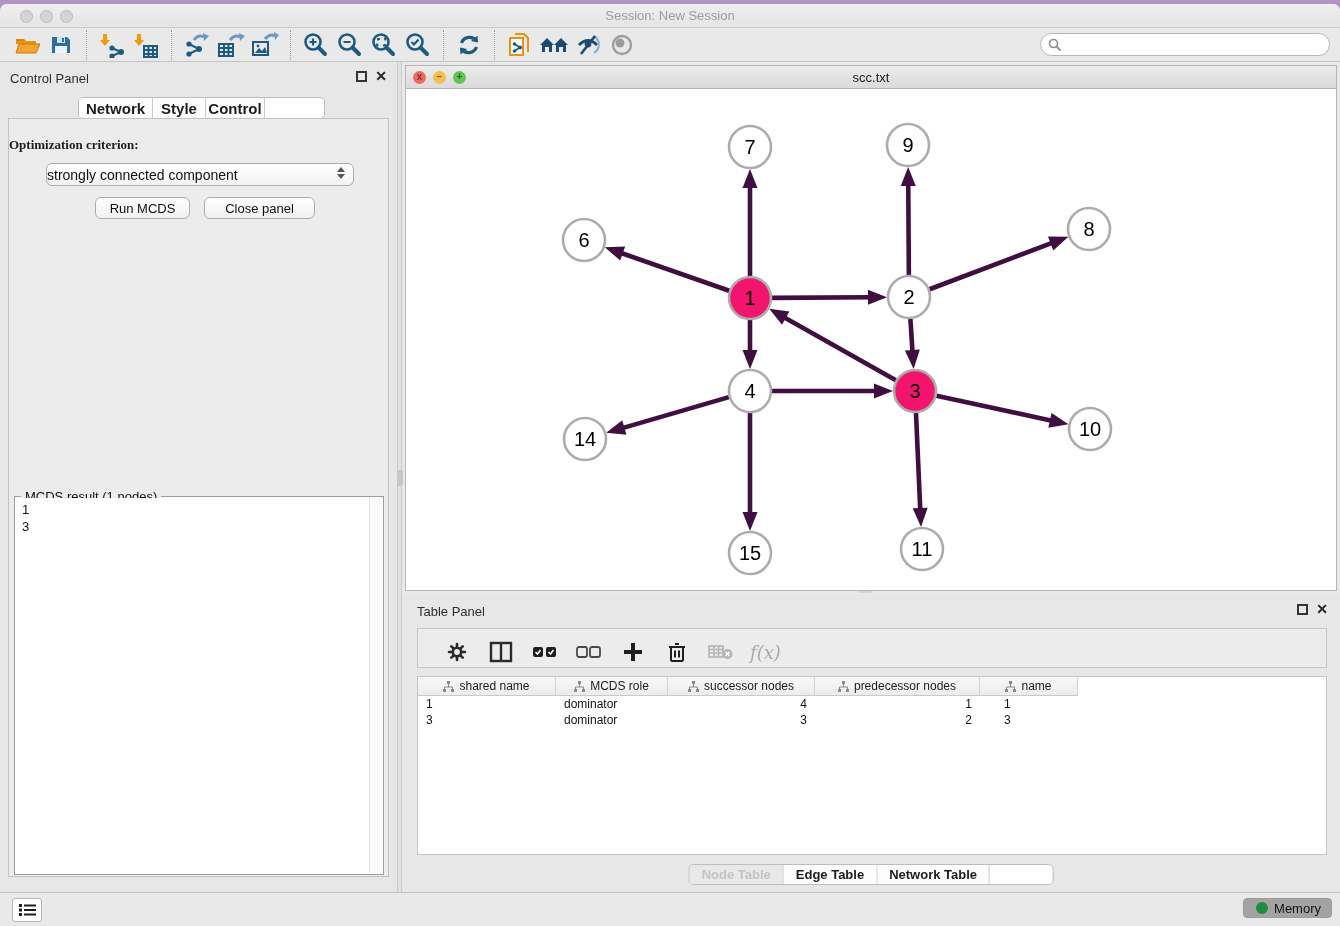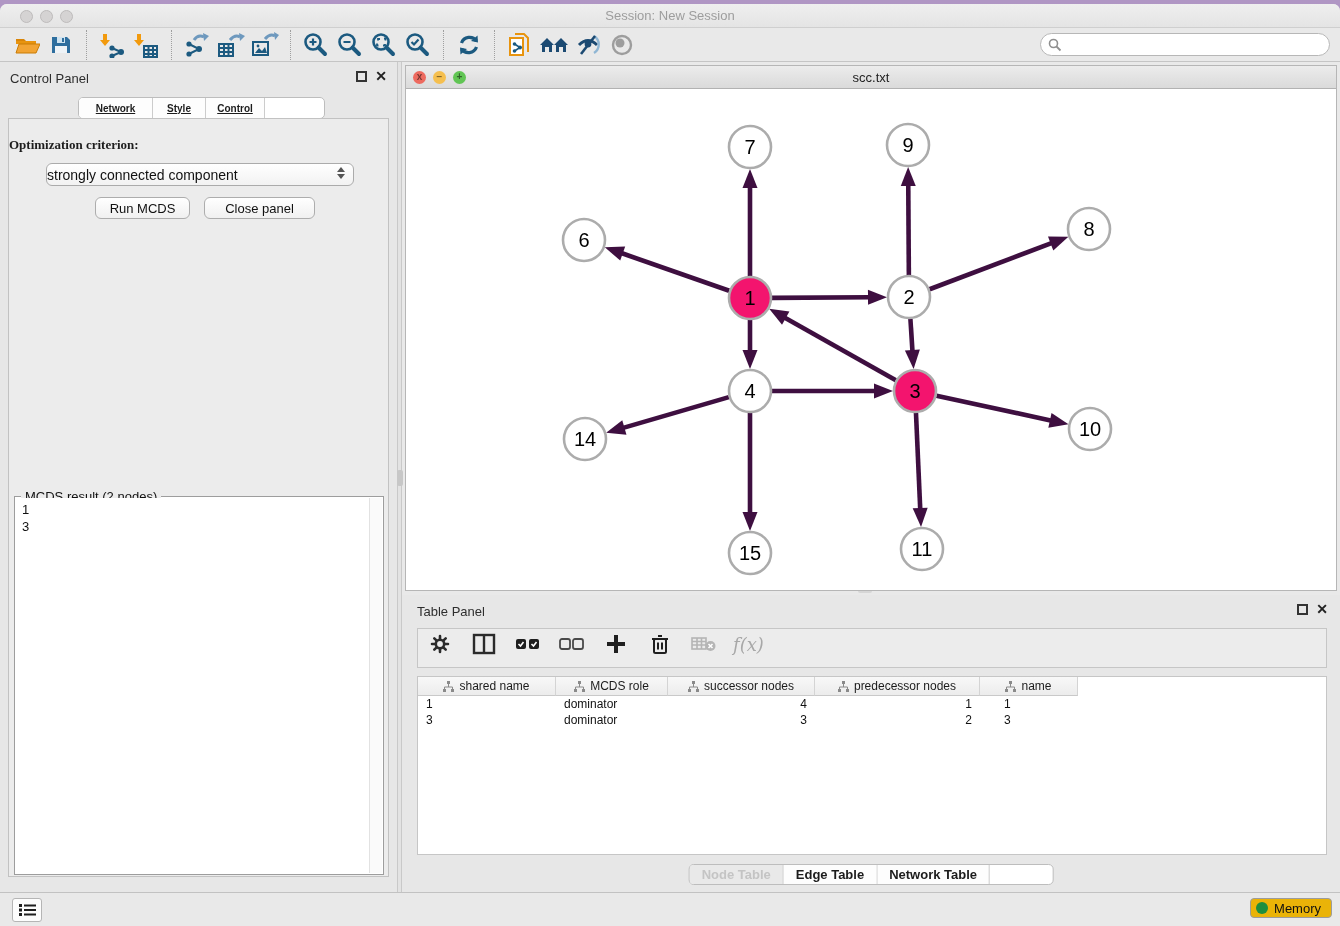--- a/index.html
+++ b/index.html
@@ -21,21 +21,21 @@
   .search-wrap input { width:100%; height:100%; border:1px solid #b7b7b7; border-radius:12px; background:#fff; padding-left:26px; font-size:13px; outline:none; }
   .search-wrap svg { position:absolute; left:8px; top:5px; }
 
   
   .control-panel { position:absolute; top:58px; left:0; width:397px; height:830px; background:#e7e7e7; }
   .panel-head { position:absolute; top:0; left:0; right:0; height:30px; }
   .panel-head .ph-title { position:absolute; left:10px; top:9px; font-size:13px; color:#2e2e2e; }
   .ph-float { position:absolute; top:9px; width:11px; height:11px; border:2px solid #333; background:transparent; }
   .ph-close { position:absolute; top:7px; font-size:14px; font-weight:bold; color:#222; line-height:14px; }
   .cp-tabs { position:absolute; top:35px; left:78px; height:22px; display:flex; border:1px solid #bdbdbd; border-radius:5px; overflow:hidden; background:#fff; }
-  .cp-tab { height:100%; display:flex; align-items:center; justify-content:center; font-size:10px; font-weight:bold; color:#1c1c1c; background:#fdfdfd; border-right:1px solid #cccccc; cursor:pointer;text-decoration:underline; }
+  .cp-tab { height:100%; display:flex; align-items:center; justify-content:center; font-size:15px; font-weight:bold; color:#1c1c1c; background:#fdfdfd; border-right:1px solid #cccccc; cursor:pointer; }
   .cp-tab:last-child { border-right:none; }
   .cp-tab.active { color:#c4c4c4; background:#e9e9e9;margin-top:42px; }
   .cp-inner { position:absolute; top:56px; left:8px; width:381px; height:759px; background:#ececec; border:1px solid #c2c2c2; }
   .opt-label { position:absolute; top:18px; left:0; right:0; font-size:13px; font-weight:bold; color:#1e1e1e;font-family:Liberation Serif, serif; }
   .dropdown { position:absolute; top:44px; left:37px; width:308px; height:23px; background:linear-gradient(#ffffff,#f2f2f2); border:1px solid #ababab; border-radius:6px; display:flex; align-items:center; font-size:14px; color:#111; cursor:pointer; }
   .dd-arrows { position:absolute; right:8px; top:3px; display:flex; flex-direction:column; align-items:center; gap:2px; }
   .dd-arrows i { display:block; width:0; height:0; border-left:4px solid transparent; border-right:4px solid transparent; }
   .dd-up { border-bottom:5px solid #555; }
   .dd-down { border-top:5px solid #555; }
   .cp-btn { position:absolute; top:78px; height:22px; background:linear-gradient(#ffffff,#f0f0f0); border:1px solid #adadad; border-radius:6px; font-size:13px; color:#111; cursor:pointer; }
@@ -53,37 +53,37 @@
 
   
   .net-window { position:absolute; top:61px; left:405px; width:932px; height:526px; border:1px solid #b6b6b6; background:#fff; }
   .net-titlebar { position:absolute; top:0; left:0; right:0; height:23px; background:linear-gradient(#ececec,#dadada); border-bottom:1px solid #b2b2b2; }
   .nt-title { position:absolute; left:0; right:0; top:4px; text-align:center; font-size:13px; color:#222; }
   .traffic { position:absolute; top:5px; width:13px; height:13px; border-radius:50%; font-size:10px; font-weight:bold; color:rgba(0,0,0,0.5); text-align:center; line-height:12px; cursor:pointer; }
   .net-canvas { position:absolute; top:23px; left:0; width:930px; height:501px; background:#fff; }
 
   
   .table-panel { position:absolute; top:591px; left:402px; width:938px; height:297px; background:#e7e7e7; }
-  .tp-toolbar { position:absolute; top:33px; left:15px; width:910px; height:40px; background:#ececec; border:1px solid #c6c6c6; display:flex; align-items:flex-start; padding-left:7px; gap:14px; }
+  .tp-toolbar { position:absolute; top:33px; left:15px; width:910px; height:40px; background:#ececec; border:1px solid #c6c6c6; display:flex; align-items:flex-end; padding-left:24px; gap:14px; }
   .tp-btn { background:none; border:none; width:30px; height:30px; display:flex; align-items:center; justify-content:center; cursor:pointer; }
   .fx-label { font-family:"DejaVu Serif",serif; font-style:italic; font-size:18px; color:#a8a8a8; }
   .tp-table { position:absolute; top:81px; left:15px; width:910px; height:179px; background:#fff; border:1px solid #c6c6c6; overflow:hidden; }
   .tp-header { display:flex; height:19px; }
   .tp-hcell { display:flex; align-items:center; justify-content:center; gap:5px; background:linear-gradient(#f8f8f8,#ececec); border-right:1px solid #d4d4d4; border-bottom:1px solid #c9c9c9; font-size:12px; color:#1c1c1c; cursor:pointer; }
   .tp-row { display:flex; height:16px; }
   .tp-cell { font-size:12px; color:#111; line-height:16px; padding:0 8px; white-space:nowrap; overflow:hidden; }
   .tp-tabs { position:absolute; bottom:7px; left:50%; transform:translateX(-50%); display:flex; height:21px; border:1px solid #bdbdbd; border-radius:5px; overflow:hidden; background:#fff; }
   .tp-tab { display:flex; align-items:center; padding:0 12px; font-size:13px; font-weight:bold; color:#1c1c1c; background:#fdfdfd; border-right:1px solid #cccccc; cursor:pointer; white-space:nowrap; }
   .tp-tab:last-child { border-right:none;margin-top:26px; }
   .tp-tab.active { color:#c4c4c4; background:#e9e9e9; }
 
   
   .statusbar { position:absolute; bottom:0; left:0; right:0; height:34px; background:#e9e9e9; border-top:1px solid #c2c2c2; }
   .list-btn { position:absolute; left:12px; top:5px; width:30px; height:24px; background:#fdfdfd; border:1px solid #b5b5b5; border-radius:3px; display:flex; align-items:center; justify-content:center; cursor:pointer; }
-  .memory-btn { position:absolute; right:8px; top:5px; height:20px; padding:0 10px 0 5px; background:#eab308; border:1px solid #9c9c9c; border-radius:4px; display:flex; align-items:center; gap:6px; font-size:13px; color:#111; cursor:pointer; }
+  .memory-btn { position:absolute; right:8px; top:5px; height:20px; padding:0 10px 0 12px; background:#a3a3a3; border:1px solid #9c9c9c; border-radius:4px; display:flex; align-items:center; gap:6px; font-size:13px; color:#111; cursor:pointer; }
   .mem-dot { width:12px; height:12px; border-radius:50%; background:#1E8E3E; }
 </style>
 </head>
 <body>
 
 <div class="app">
 
   <div class="titlebar">
     <span class="tl-dot" style="left:20px"></span>
     <span class="tl-dot" style="left:40px"></span>
@@ -253,21 +253,21 @@
       <div class="dropdown">
         <span>strongly connected component</span>
         <span class="dd-arrows">
             <i class="dd-up"></i>
             <i class="dd-down"></i>
           </span>
       </div>
       <button class="cp-btn btn-run">Run MCDS</button>
       <button class="cp-btn btn-close">Close panel</button>
       <div class="result-box">
-        <div class="result-legend">MCDS result (2 nodes)</div>
+        <div class="result-legend">MCDS result (1 nodes)</div>
         <div class="result-text">1
 3</div>
         <div class="result-scroll"></div>
       </div>
     </div>
   </div>
 
   <div class="vdivider">
       <div class="vgrip"></div>
     </div>

